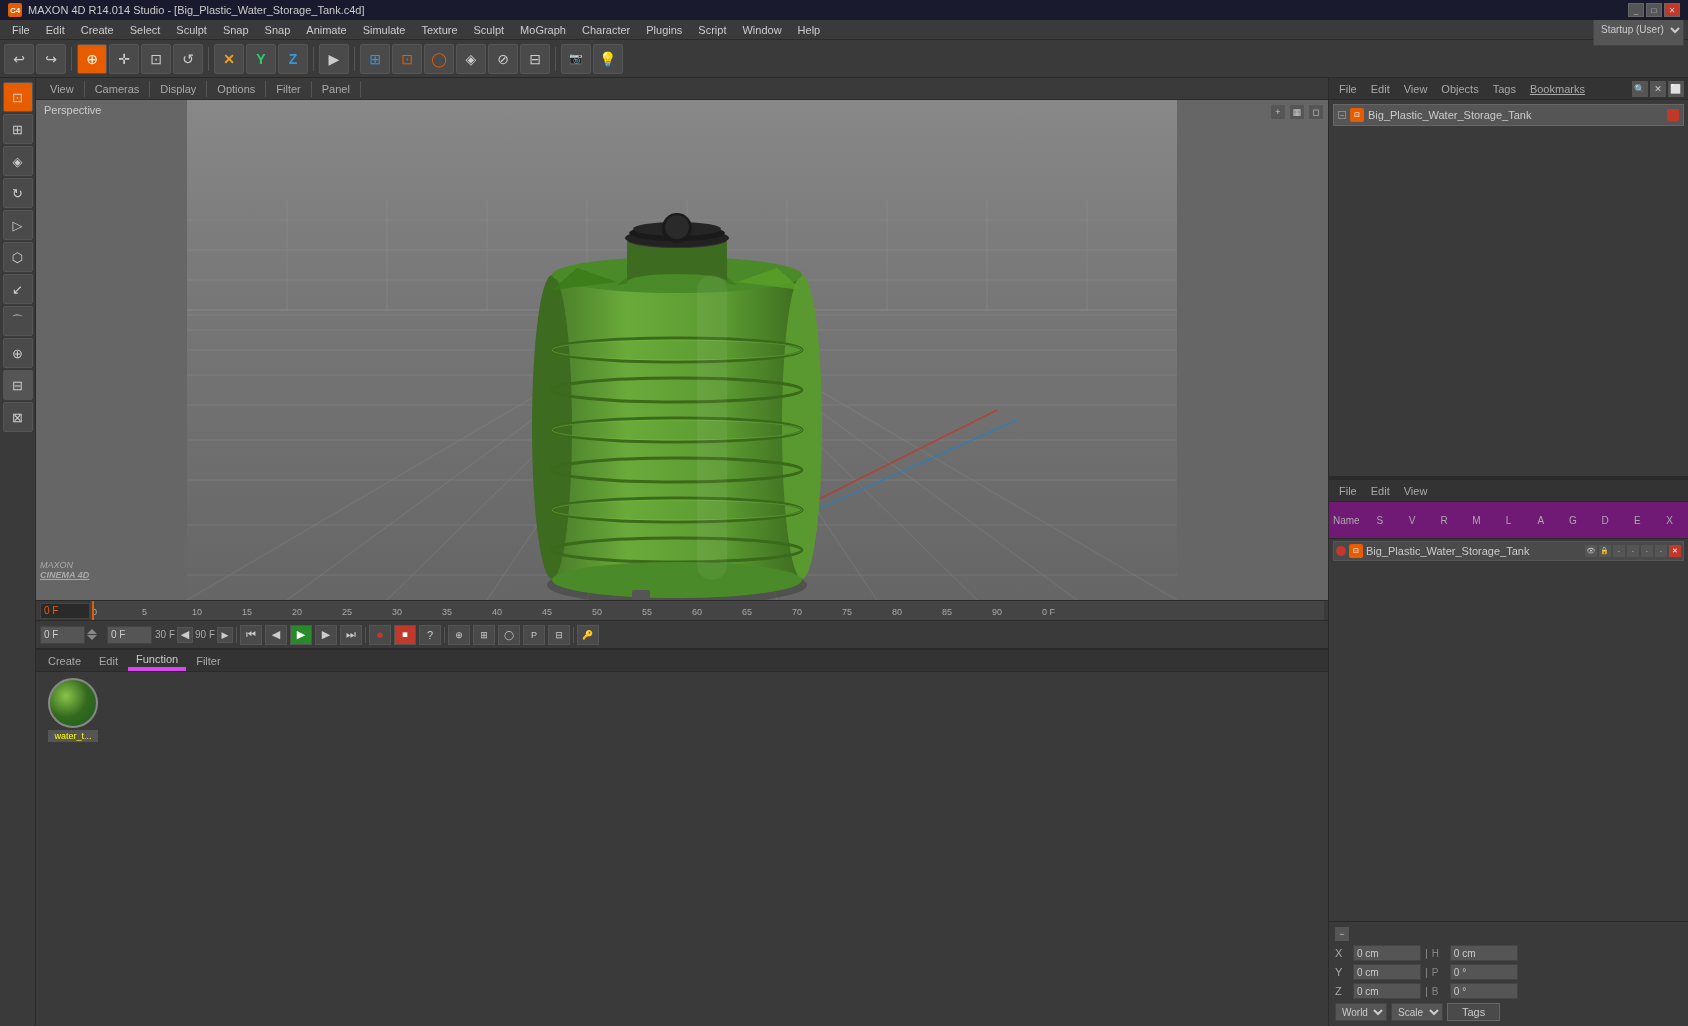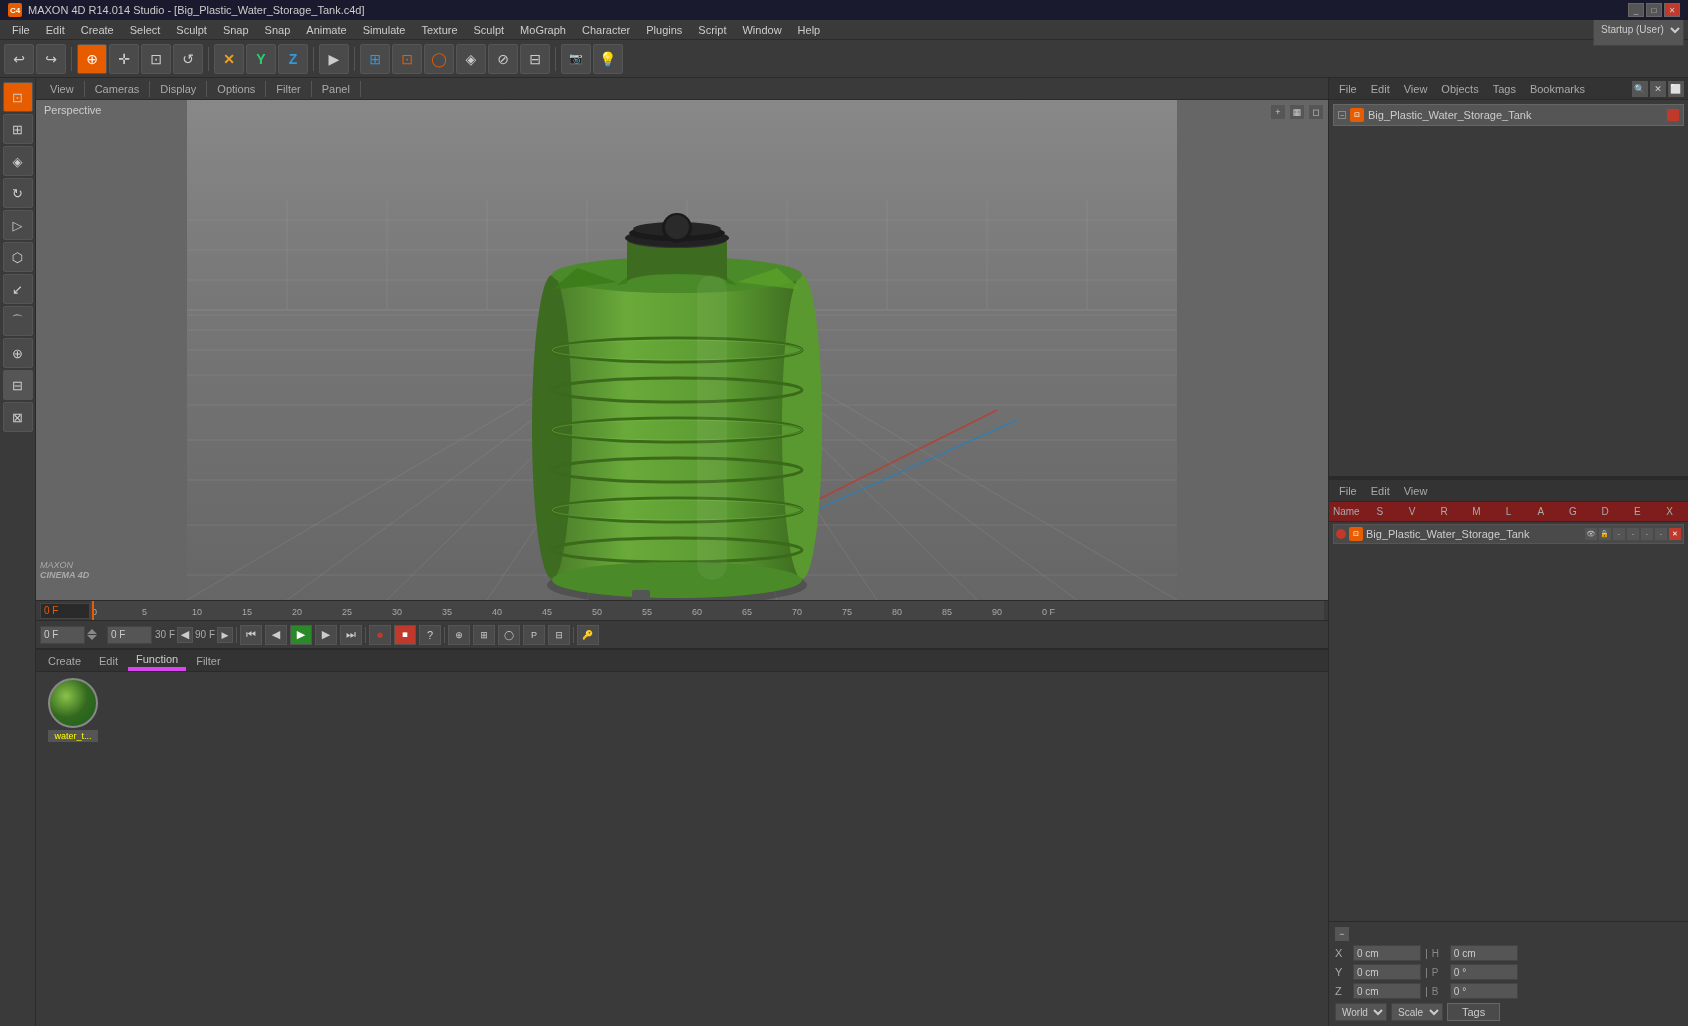--- a/index.html
+++ b/index.html
@@ -684,21 +684,21 @@
 
         <rect x="510" y="175" width="30" height="305" fill="white" opacity="0.06" rx="15"></rect>
 
         <rect x="445" y="490" width="18" height="12" fill="#555" rx="2"></rect>
         <rect x="443" y="502" width="22" height="6" fill="#444" rx="2"></rect>
       </svg>
 
       
       <div class="logo-area">
         <span style="color:#aaa; font-size:9px; font-style:italic;">MAXON</span><br>
-        <span style="color:#aaa; font-size:9px; font-weight:bold;">CINEMA 4D</span>
+        <span style="color:#aaa; font-size:9px; font-weight:bold;text-decoration:underline;">CINEMA 4D</span>
       </div>
     </div>
 
     <div id="timeline-area" style="height:20px; background:#3a3a3a; border-top:1px solid #2a2a2a; display:flex; align-items:center; padding:0 4px; overflow:hidden;">
       <div style="width:50px; font-size:10px; color:#e85c00; background:#2a2a2a; border:1px solid #444; padding:0 3px; height:16px; display:flex; align-items:center;">
         <span>0 F</span>
       </div>
       <div style="flex:1; height:20px; position:relative; overflow:hidden;">
         <div style="position:absolute; left:2px; top:0; bottom:0; width:2px; background:#e85c00;"></div>
         <svg width="100%" height="20">
@@ -785,21 +785,21 @@
 
   <div id="right-panel" style="width:360px; background:#3a3a3a; border-left:1px solid #2a2a2a; display:flex; flex-direction:column;">
 
     <div id="right-panel-top" style="display:flex; flex-direction:column; flex:1; max-height:400px;">
       <div id="right-panel-menu" style="height:22px; background:#333; display:flex; align-items:center; padding:0 4px; gap:2px; border-bottom:1px solid #2a2a2a; flex-shrink:0;">
         <span class="rp-menu-item" style="padding:2px 6px; font-size:11px; color:#aaa; cursor:pointer;">File</span>
         <span class="rp-menu-item" style="padding:2px 6px; font-size:11px; color:#aaa; cursor:pointer;">Edit</span>
         <span class="rp-menu-item" style="padding:2px 6px; font-size:11px; color:#aaa; cursor:pointer;">View</span>
         <span class="rp-menu-item" style="padding:2px 6px; font-size:11px; color:#aaa; cursor:pointer;">Objects</span>
         <span class="rp-menu-item" style="padding:2px 6px; font-size:11px; color:#aaa; cursor:pointer;">Tags</span>
-        <span class="rp-menu-item" style="padding:2px 6px; font-size:11px; color:#aaa; cursor:pointer;">Bookmarks</span>
+        <span class="rp-menu-item" style="padding:2px 6px; font-size:11px; color:#aaa; cursor:pointer;text-decoration:underline;">Bookmarks</span>
         <div style="margin-left:auto; display:flex; gap:2px;">
           <div style="width:16px; height:16px; background:#555; display:flex; align-items:center; justify-content:center; font-size:9px; color:#ccc; cursor:pointer;">🔍</div>
           <div style="width:16px; height:16px; background:#555; display:flex; align-items:center; justify-content:center; font-size:9px; color:#ccc; cursor:pointer;">✕</div>
           <div style="width:16px; height:16px; background:#555; display:flex; align-items:center; justify-content:center; font-size:9px; color:#ccc; cursor:pointer;">⬜</div>
         </div>
       </div>
 
       <div id="right-panel-tree" style="flex:1; padding:4px; overflow:hidden;">
         <div class="tree-item" style="display:flex; align-items:center; padding:3px 4px; background:#555; border:1px solid #666; gap:4px; font-size:11px; color:#ccc;">
           <div style="width:8px; height:8px; border:1px solid #888; display:flex; align-items:center; justify-content:center; font-size:7px; cursor:pointer;">−</div>
@@ -810,21 +810,21 @@
       </div>
     </div>
 
     <div id="right-panel-bottom" style="flex:1; display:flex; flex-direction:column; border-top:2px solid #2a2a2a;">
       <div id="rp-bottom-menu" style="height:22px; background:#333; display:flex; align-items:center; padding:0 4px; gap:2px; border-bottom:1px solid #2a2a2a; flex-shrink:0;">
         <span style="padding:2px 6px; font-size:11px; color:#aaa; cursor:pointer;">File</span>
         <span style="padding:2px 6px; font-size:11px; color:#aaa; cursor:pointer;">Edit</span>
         <span style="padding:2px 6px; font-size:11px; color:#aaa; cursor:pointer;">View</span>
       </div>
 
-      <div id="rp-table-header" style="height:20px; background:#7f1d1d; display:flex; align-items:center; padding:0 4px; font-size:10px; color:#aaa; gap:3px; border-bottom:1px solid #2a2a2a; flex-shrink:0;">
+      <div id="rp-table-header" style="height:37px; background:#701a75; display:flex; align-items:center; padding:0 4px; font-size:10px; color:#aaa; gap:3px; border-bottom:1px solid #2a2a2a; flex-shrink:0;">
         <span style="flex:1;">Name</span>
         <span style="width:14px; text-align:center;">S</span>
         <span style="width:14px; text-align:center;">V</span>
         <span style="width:14px; text-align:center;">R</span>
         <span style="width:14px; text-align:center;">M</span>
         <span style="width:14px; text-align:center;">L</span>
         <span style="width:14px; text-align:center;">A</span>
         <span style="width:14px; text-align:center;">G</span>
         <span style="width:14px; text-align:center;">D</span>
         <span style="width:14px; text-align:center;">E</span>

